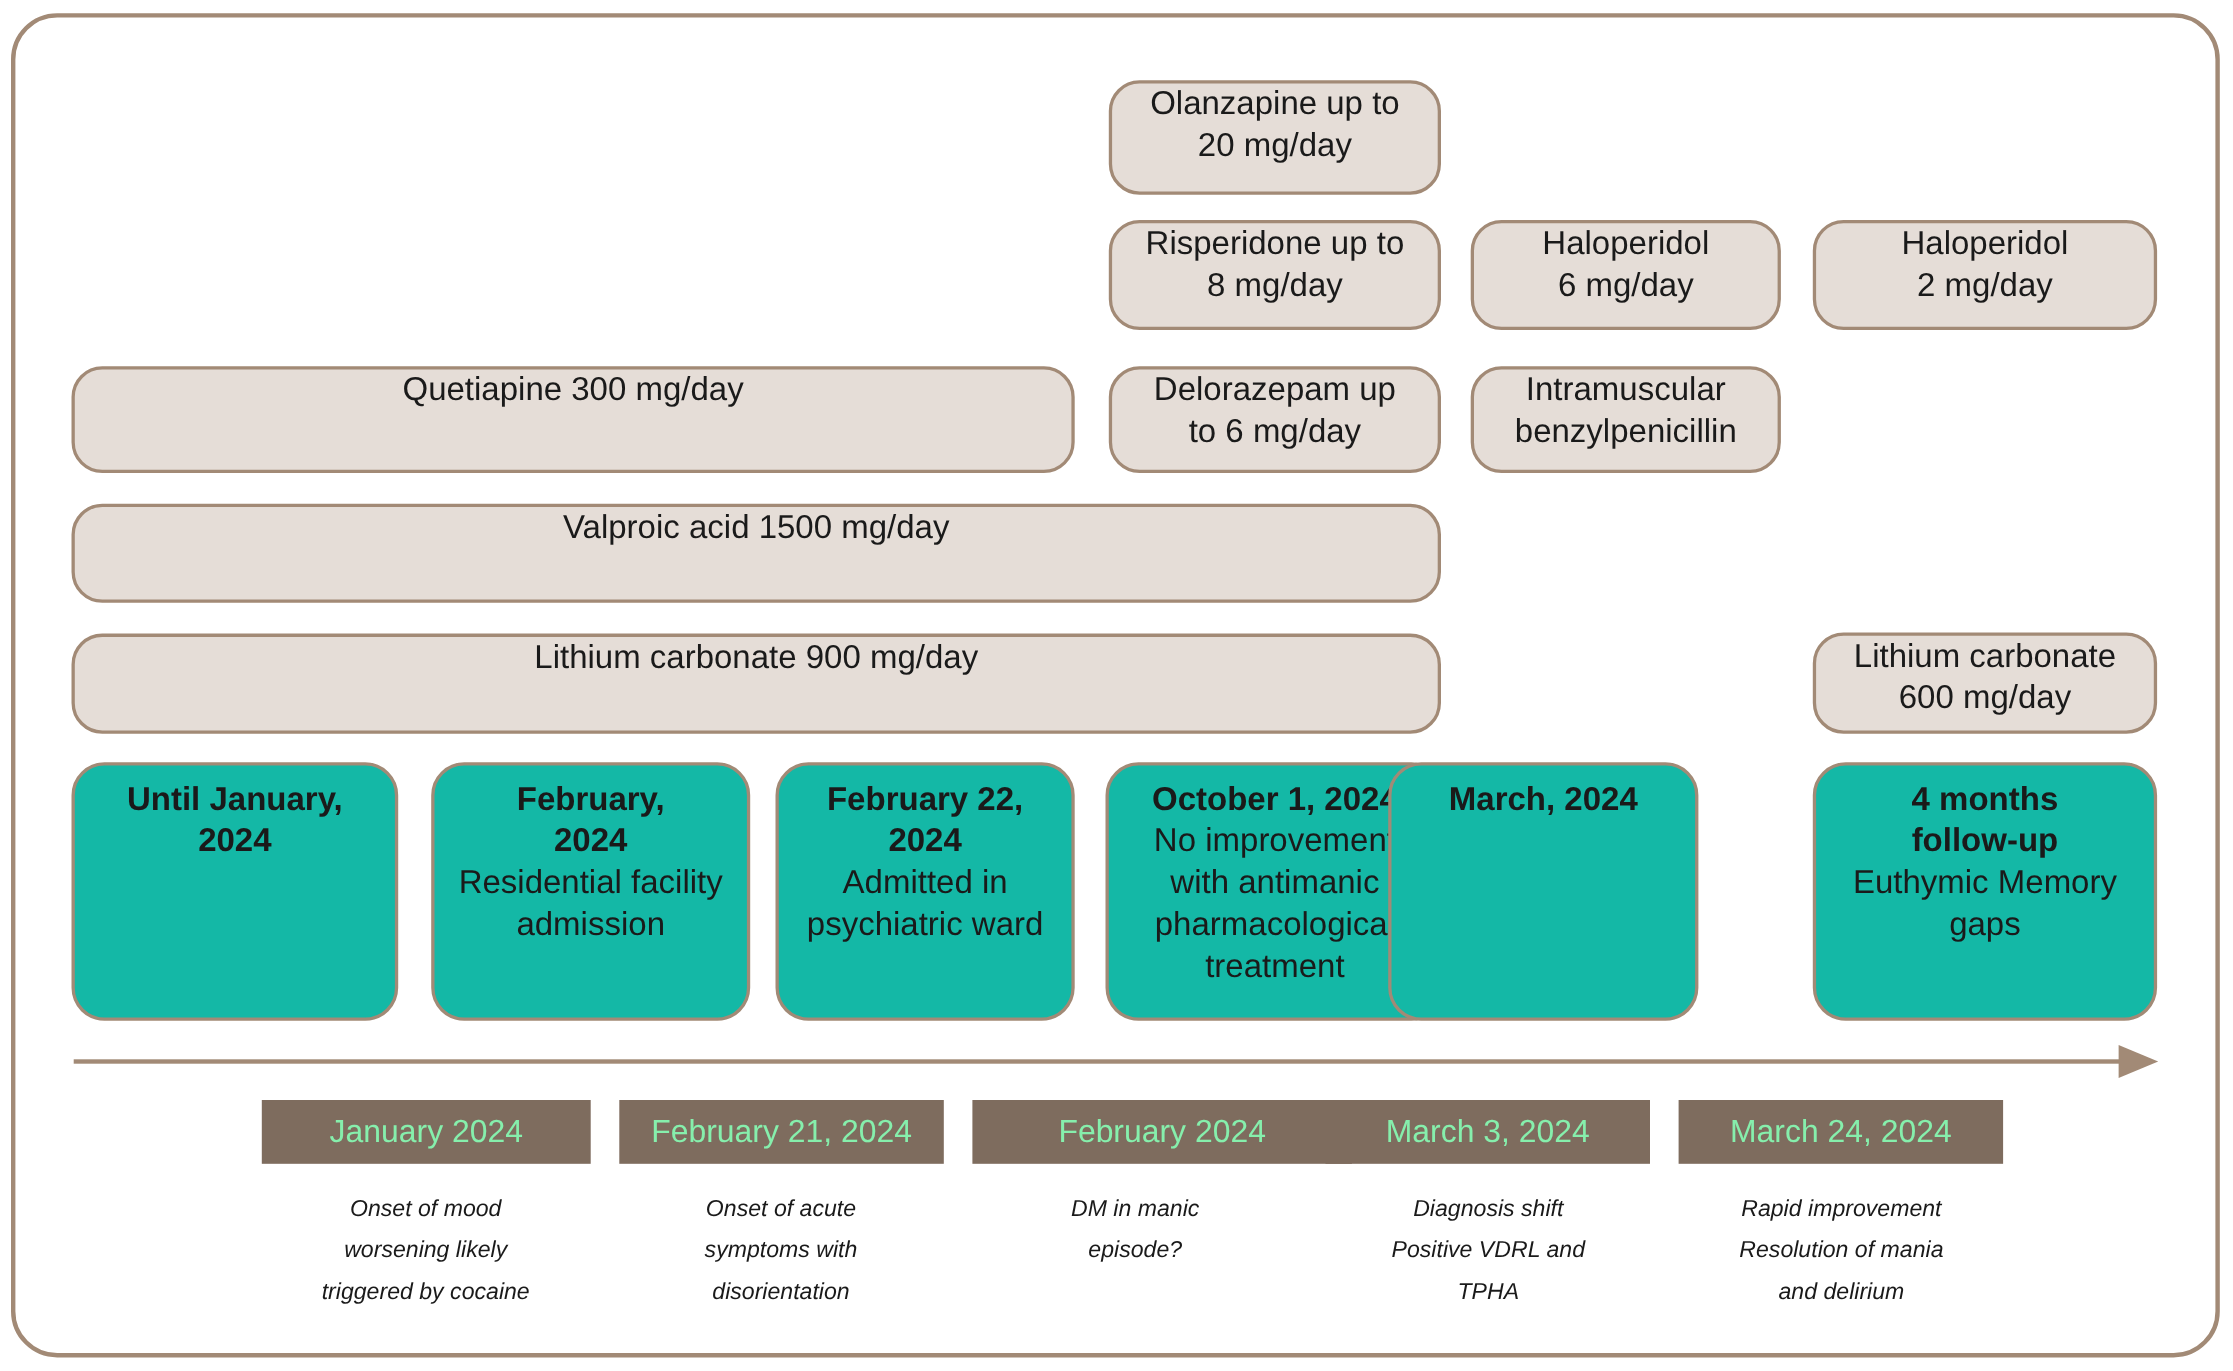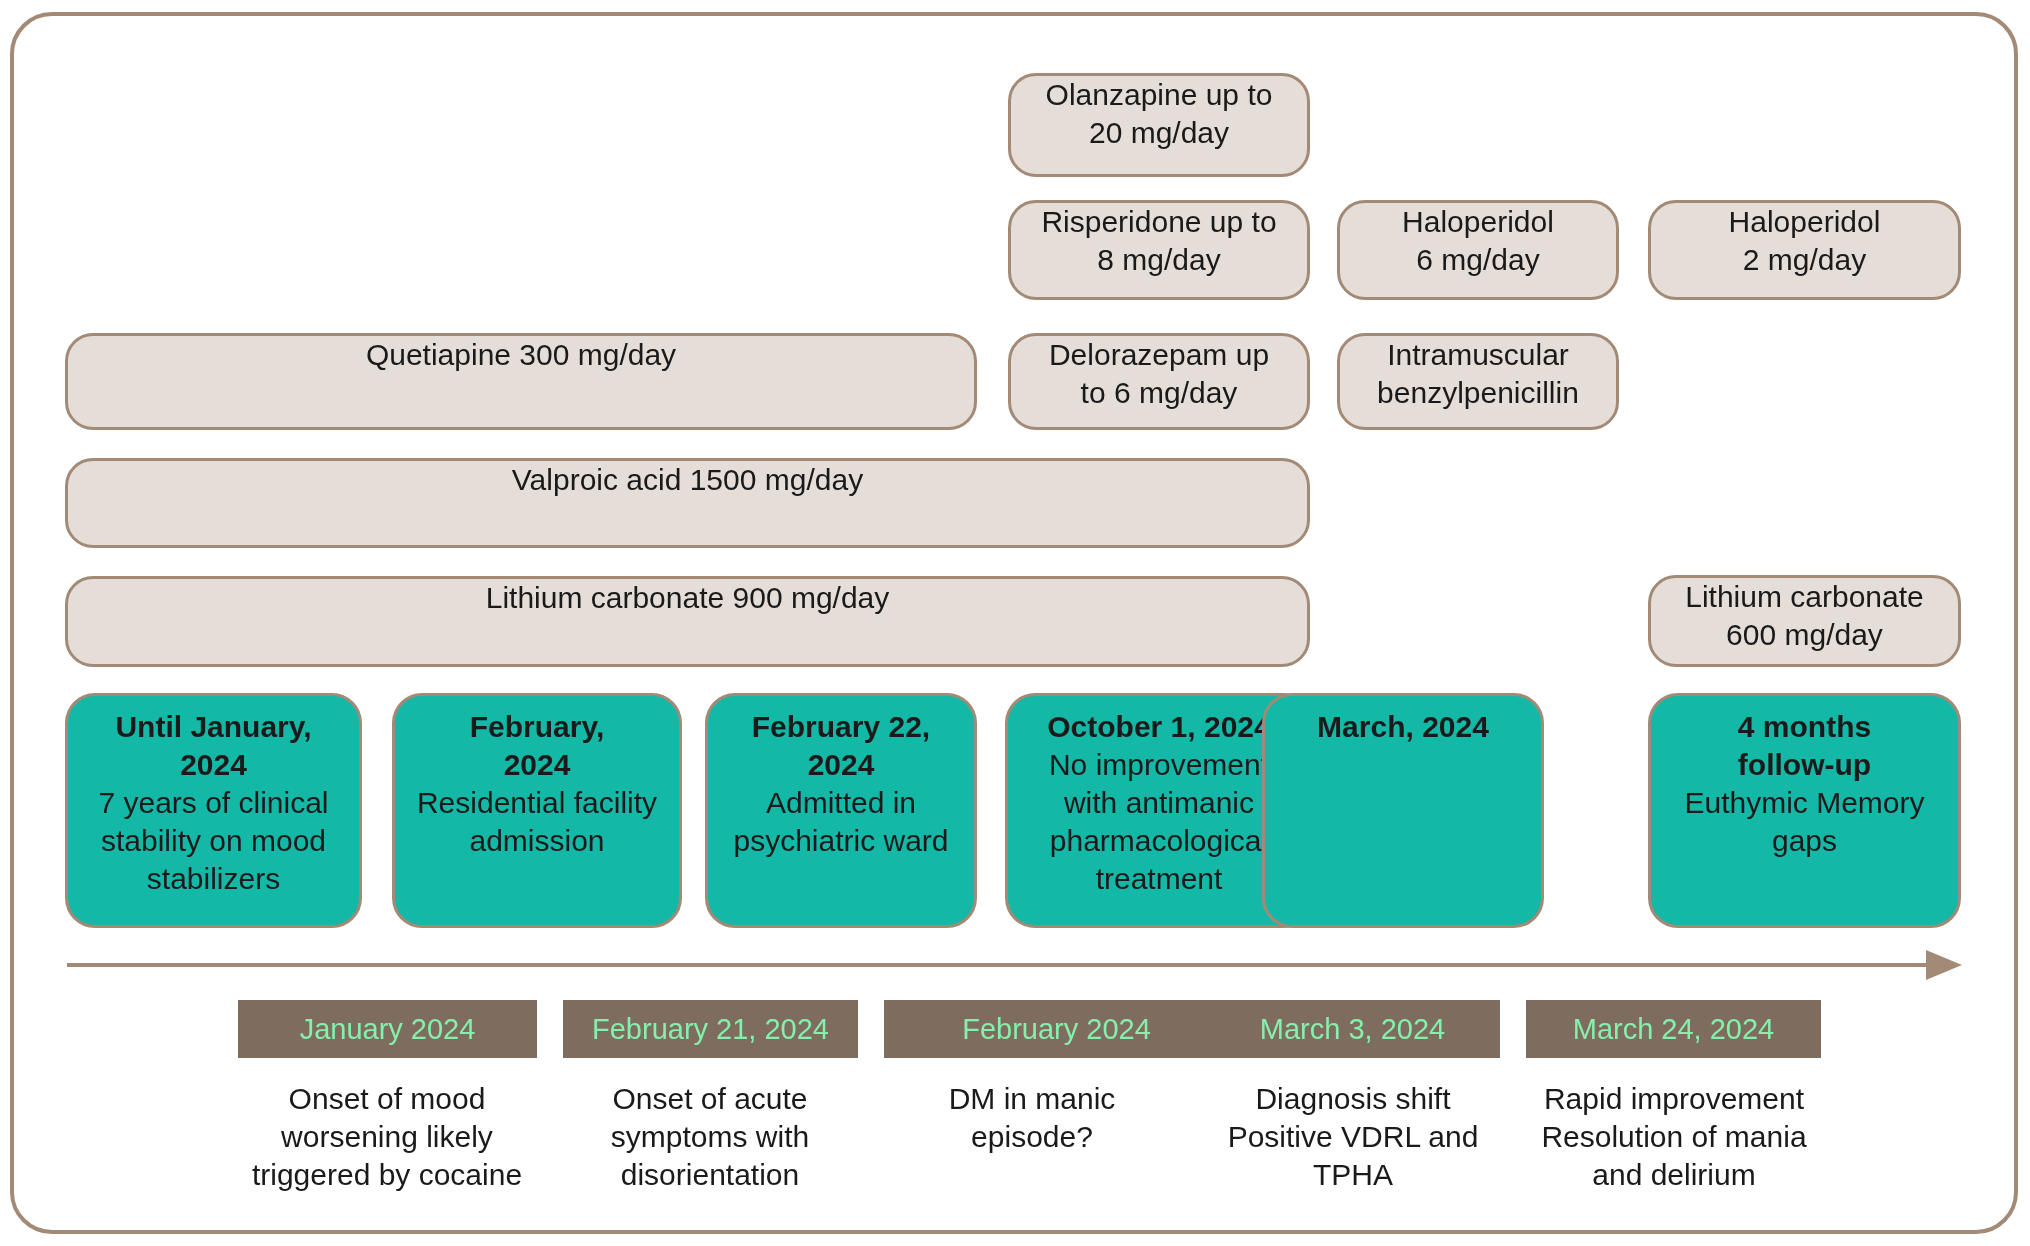--- a/index.html
+++ b/index.html
@@ -29,21 +29,21 @@
     position:absolute;left:1926px;top:950px;width:0;height:0;
     border-top:15px solid transparent;border-bottom:15px solid transparent;
     border-left:36px solid #a28a76;
   }
   .event-label{
     position:absolute;top:1000px;height:58px;background:#7e6c5e;color:#86efac;
     display:flex;align-items:center;justify-content:center;font-size:29px;box-sizing:border-box;
   }
   .event-desc{
     position:absolute;top:1080px;width:360px;text-align:center;
-    font-size:30px;line-height:38px;white-space:pre-line;
+    font-size:21px;line-height:38px;white-space:pre-line;font-style:italic;
   }
 </style>
 </head>
 <body>
 
 <div class="frame"></div>
 
 <div class="med" style="left:1008px;top:73px;width:302px;height:104px">
   <span>Olanzapine up to
 20 mg/day</span>
@@ -78,23 +78,20 @@
   <span>Lithium carbonate 900 mg/day</span>
 </div>
 <div class="med" style="left:1648px;top:575px;width:313px;height:92px">
   <span>Lithium carbonate
 600 mg/day</span>
 </div>
 
 <div class="milestone" style="left:65px;width:297px">
   <div class="m-date">Until January,
 2024</div>
-  <div class="m-desc">7 years of clinical
-stability on mood
-stabilizers</div>
 </div>
 <div class="milestone" style="left:392px;width:290px">
   <div class="m-date">February,
 2024</div>
   <div class="m-desc">Residential facility
 admission</div>
 </div>
 <div class="milestone" style="left:705px;width:272px">
   <div class="m-date">February 22,
 2024</div>

